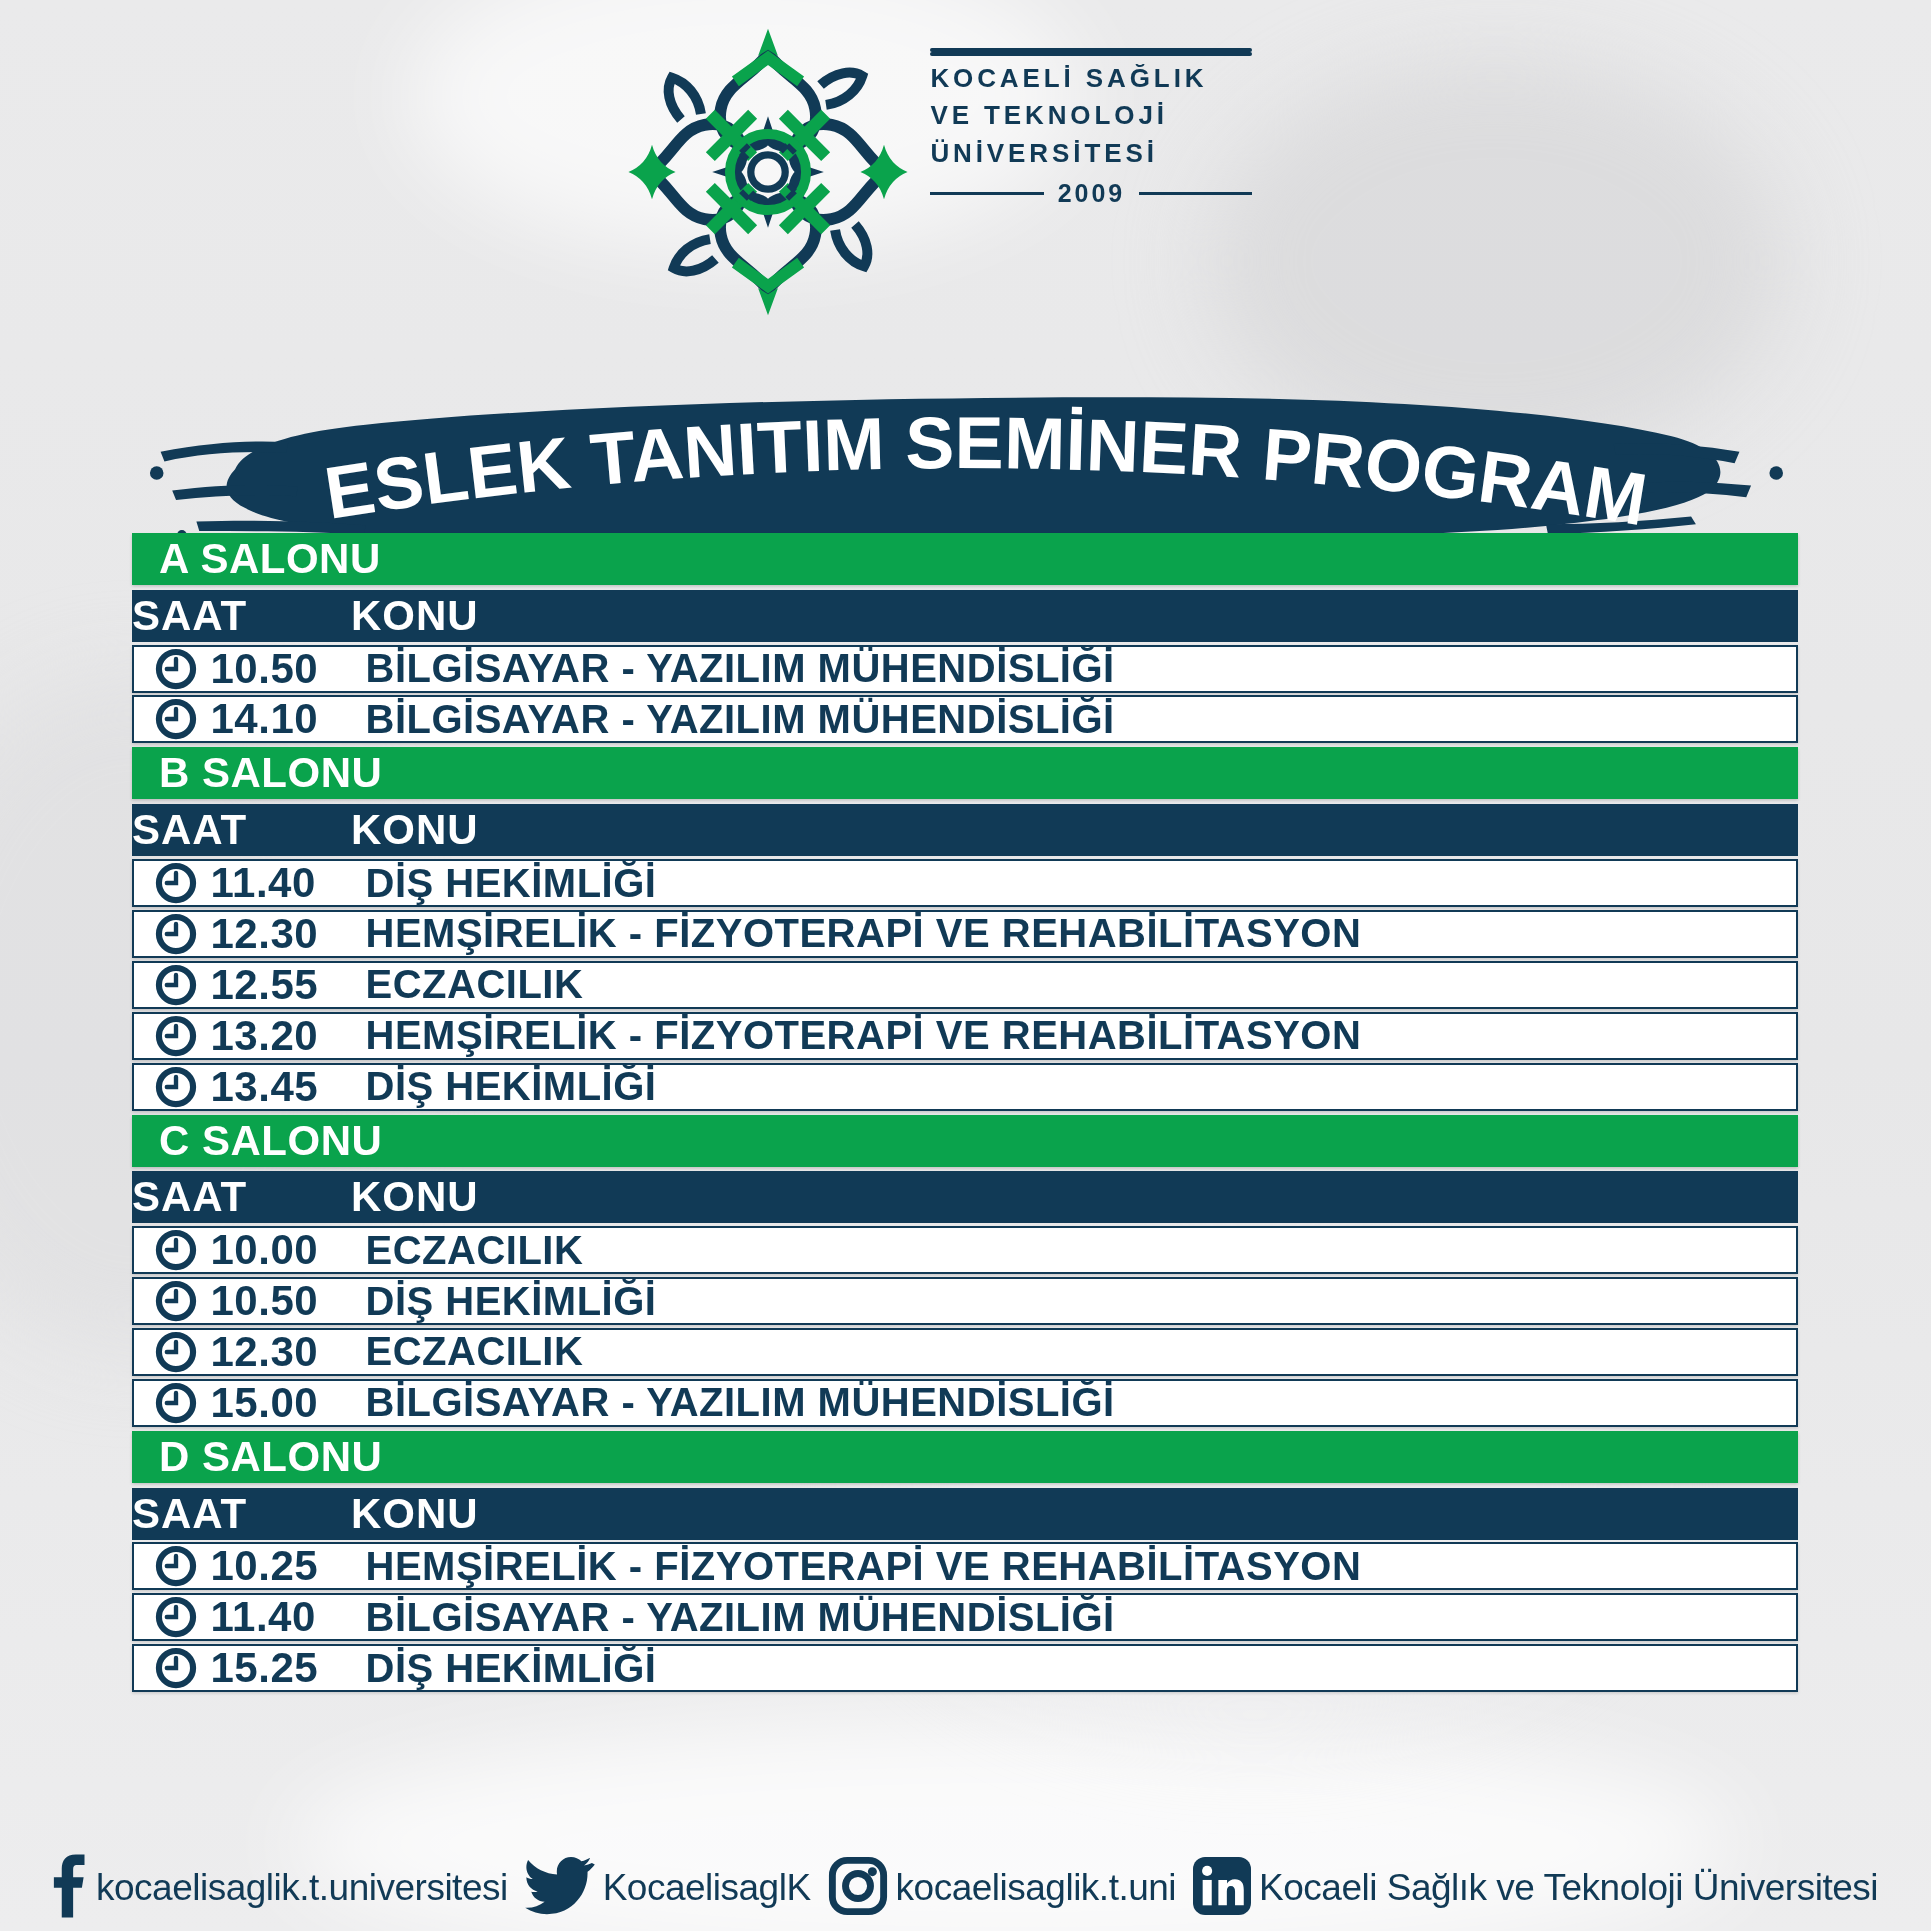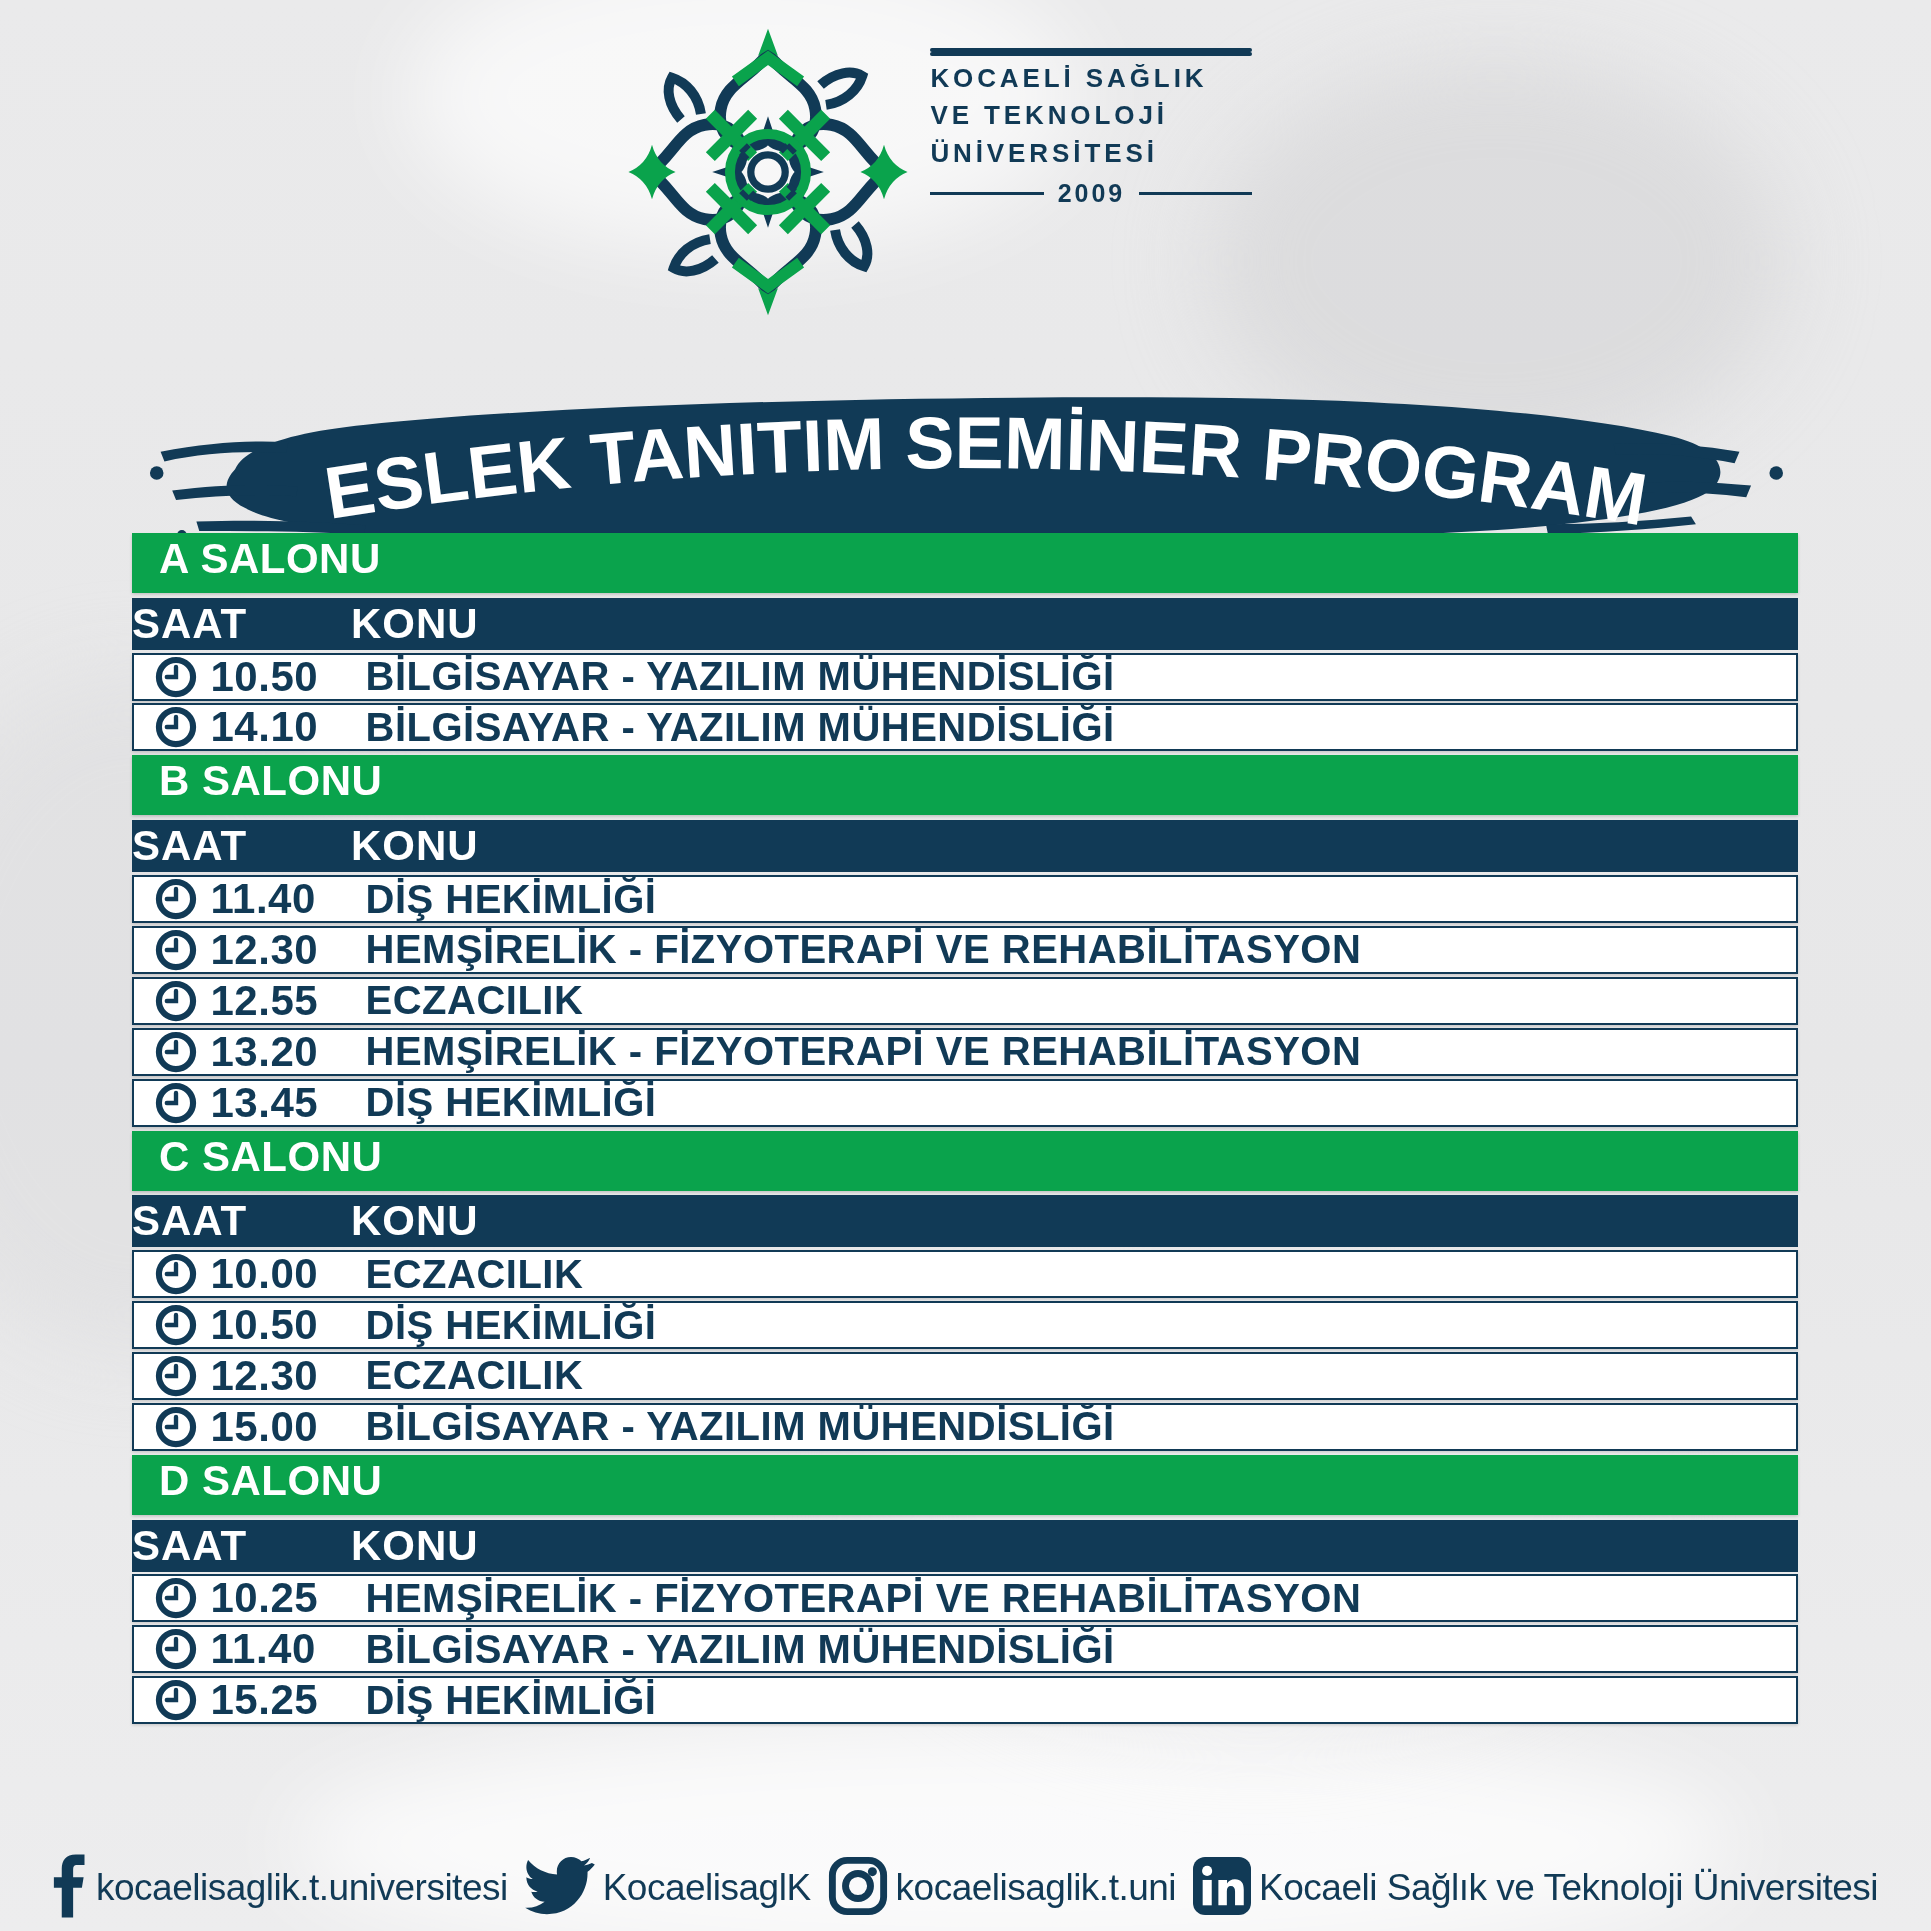--- a/index.html
+++ b/index.html
@@ -27,21 +27,21 @@
   .year-row{display:flex;align-items:center;gap:14px;margin-top:9.7px;}
   .year-row .yline{flex:1;height:3.4px;background:#113a56;}
   .year-row .ytxt{color:#113a56;font-weight:700;font-size:25px;letter-spacing:2.9px;}
 
   
   .banner{position:absolute;left:140px;top:355px;width:1651px;height:208px;}
   .banner svg{width:100%;height:100%;overflow:visible;}
 
   
   .schedule{position:absolute;left:132px;top:529px;width:1666px;}
-  .sec-head{height:60px;margin-top:3.9px;background:#0aa34c;color:#ffffff;
+  .sec-head{height:52px;margin-top:3.9px;background:#0aa34c;color:#ffffff;
     font-size:42px;font-weight:800;line-height:52px;padding-left:27px;
     letter-spacing:0.5px;box-shadow:0 1.9px 2.9px rgba(0,0,0,.18);}
   .col-head{height:52px;margin-top:4.8px;background:#113a56;color:#ffffff;
     display:flex;align-items:center;font-size:42px;font-weight:700;letter-spacing:1px;}
   .col-head .time{width:219px;}
   .row{height:48px;margin-top:2.9px;background:#ffffff;border:2.9px solid #113a56;
     box-sizing:border-box;display:flex;align-items:center;
     box-shadow:0 1.9px 2.9px rgba(0,0,0,.15);}
   .row .clock{width:42px;height:42px;margin-left:21px;flex:0 0 auto;}
   .row .time{width:155px;padding-left:13.5px;color:#113a56;font-size:42px;font-weight:800;letter-spacing:0.5px;}

